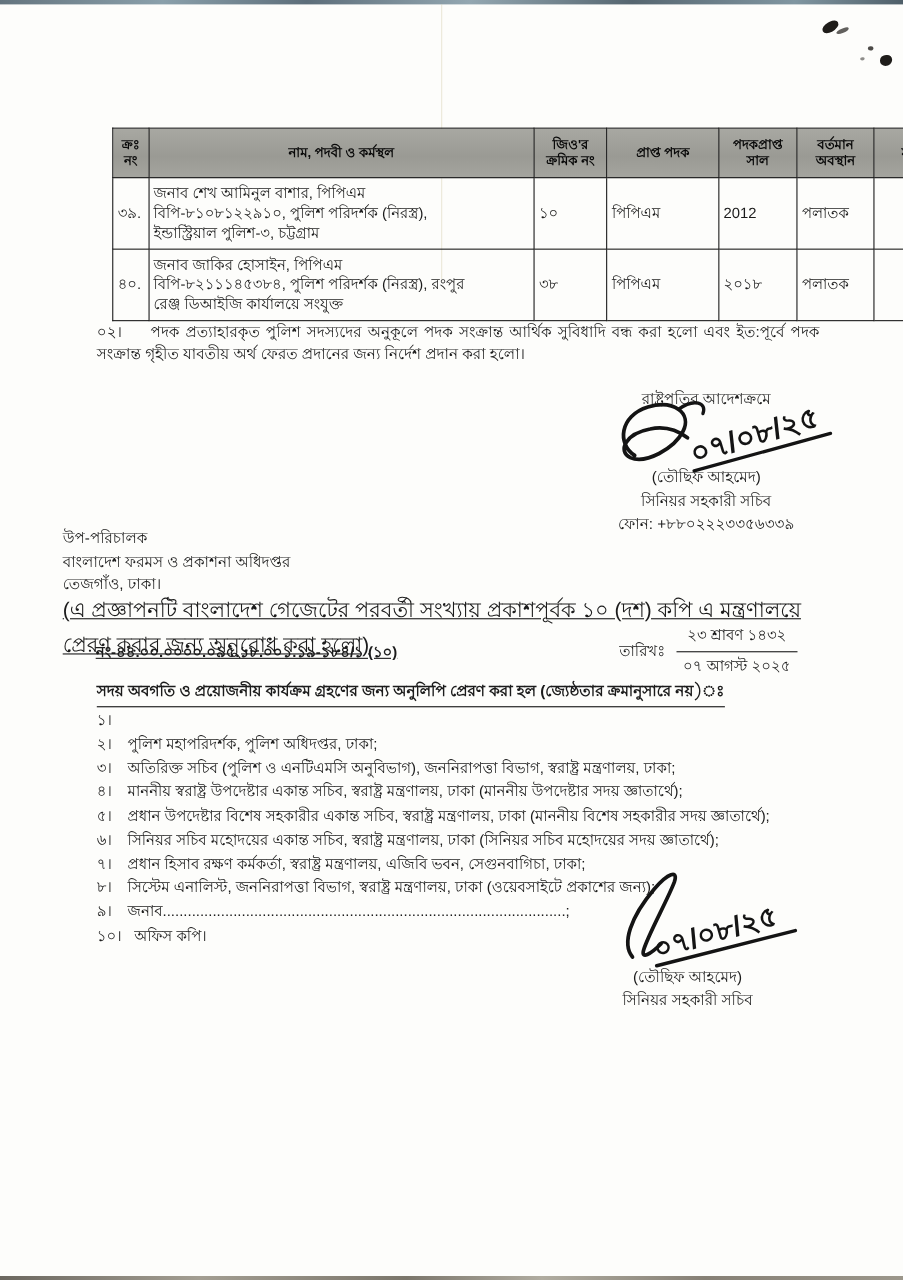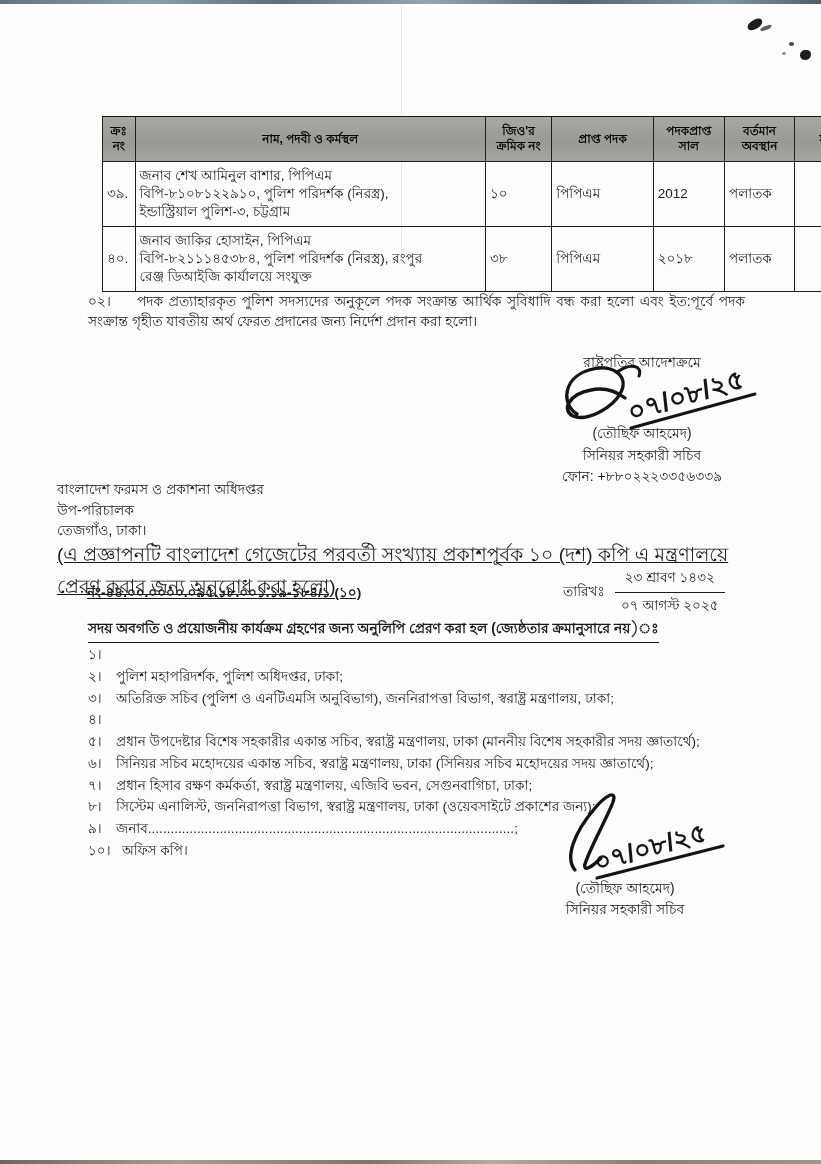--- a/index.html
+++ b/index.html
@@ -137,22 +137,22 @@
     <path d="M70,12 C84,2 96,6 92,16" fill="none" stroke="#141414" stroke-width="3" stroke-linecap="round"></path>
     <text transform="translate(84,62) rotate(-17)" font-size="27" font-weight="bold" fill="#141414" font-family="'Liberation Sans','DejaVu Sans',sans-serif">০৭/০৮/২৫</text>
     <path d="M84,68 L208,34" fill="none" stroke="#141414" stroke-width="3" stroke-linecap="round"></path>
   </svg>
   <div style="margin-top:50px;">(তৌছিফ আহমেদ)</div>
   <div>সিনিয়র সহকারী সচিব</div>
   <div>ফোন: +৮৮০২২২৩৩৫৬৩৩৯</div>
 </div>
 
 <div class="abs addr" style="left:57px;top:480px;">
+  <div>উপ-পরিচালক</div>
   <div>বাংলাদেশ ফরমস ও প্রকাশনা অধিদপ্তর</div>
-  <div>উপ-পরিচালক</div>
   <div>তেজগাঁও, ঢাকা।</div>
 </div>
 <div class="abs note" style="left:57px;top:540px;width:700px;">(এ প্রজ্ঞাপনটি বাংলাদেশ গেজেটের পরবর্তী সংখ্যায় প্রকাশপূর্বক ১০ (দশ) কপি এ মন্ত্রণালয়ে প্রেরণ করার জন্য অনুরোধ করা হলো)</div>
 
 <div class="abs refline" style="left:87px;top:582px;">নং-৪৪.০০.০০০০.০৯৫.১৮.০০১.১৯-১৮৪/১ (১০)</div>
 <div class="abs dateblock" style="left:563px;top:567px;">
   <span>তারিখঃ</span>
   <span class="datefrac">
     <span class="top" style="display:block;">২৩ শ্রাবণ ১৪৩২</span>
     <span class="bot" style="display:block;">০৭ আগস্ট ২০২৫</span>
@@ -169,20 +169,21 @@
   <div class="dist-item">
       <span class="n">২।</span>
       <span>পুলিশ মহাপরিদর্শক, পুলিশ অধিদপ্তর, ঢাকা;</span>
     </div>
   <div class="dist-item">
       <span class="n">৩।</span>
       <span>অতিরিক্ত সচিব (পুলিশ ও এনটিএমসি অনুবিভাগ), জননিরাপত্তা বিভাগ, স্বরাষ্ট্র মন্ত্রণালয়, ঢাকা;</span>
     </div>
   <div class="dist-item">
       <span class="n">৪।</span>
+      <span>মাননীয় স্বরাষ্ট্র উপদেষ্টার একান্ত সচিব, স্বরাষ্ট্র মন্ত্রণালয়, ঢাকা (মাননীয় উপদেষ্টার সদয় জ্ঞাতার্থে);</span>
     </div>
   <div class="dist-item">
       <span class="n">৫।</span>
       <span>প্রধান উপদেষ্টার বিশেষ সহকারীর একান্ত সচিব, স্বরাষ্ট্র মন্ত্রণালয়, ঢাকা (মাননীয় বিশেষ সহকারীর সদয় জ্ঞাতার্থে);</span>
     </div>
   <div class="dist-item">
       <span class="n">৬।</span>
       <span>সিনিয়র সচিব মহোদয়ের একান্ত সচিব, স্বরাষ্ট্র মন্ত্রণালয়, ঢাকা (সিনিয়র সচিব মহোদয়ের সদয় জ্ঞাতার্থে);</span>
     </div>
   <div class="dist-item">

